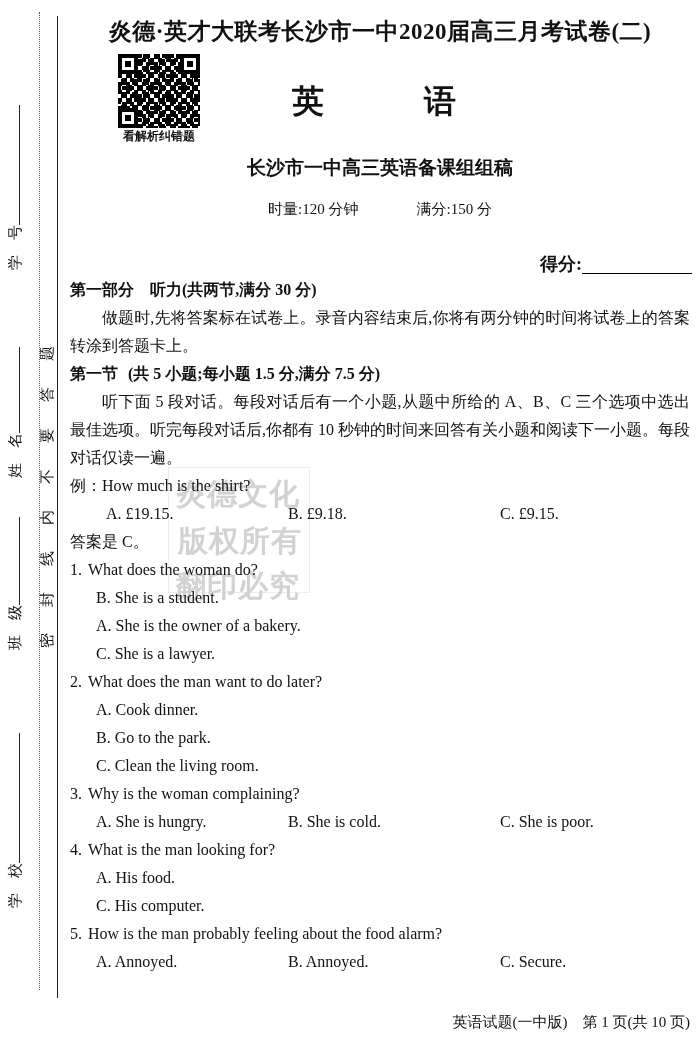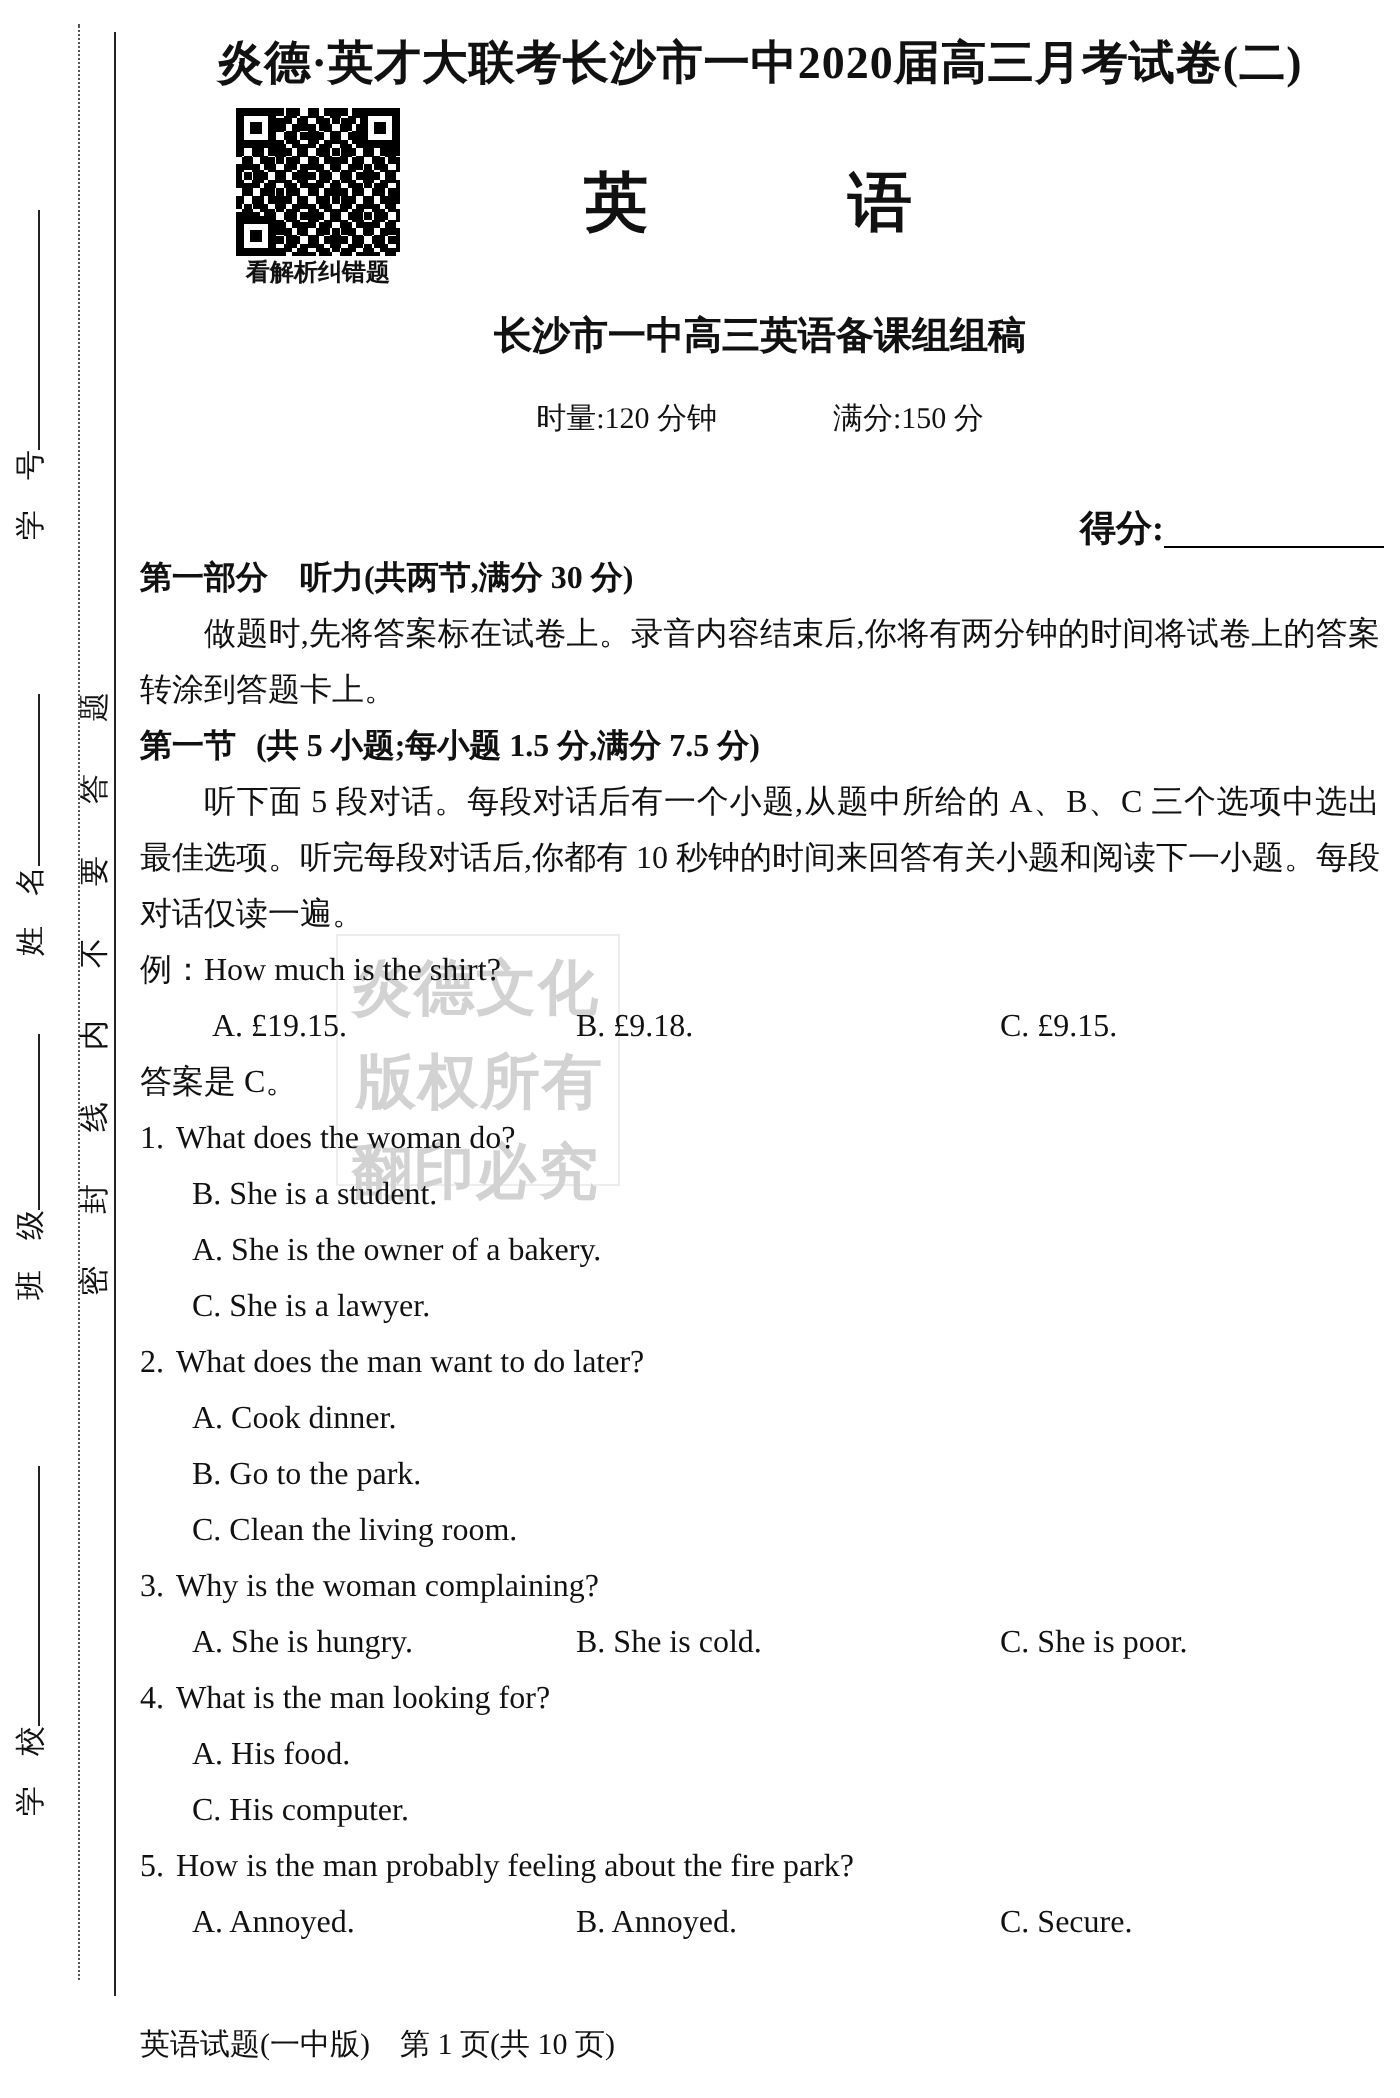--- a/index.html
+++ b/index.html
@@ -47,21 +47,21 @@
   .h{font-weight:bold;}
   .note{font-weight:bold;}
   .para{text-indent:2em;text-align:justify;margin:0;}
   .qline{margin:0;}
   .qtext{margin-left:6px;}
   .opt{padding-left:26px;}
   .optrow{position:relative;height:28px;}
   .col-a{position:absolute;left:26px;} .col-b{position:absolute;left:218px;} .col-c{position:absolute;left:430px;}
   .optrow.ex .col-a{left:36px;}
 
-  .footer{position:absolute;left:70px;top:1013px;width:620px;text-align:left;font-size:15px;}
+  .footer{position:absolute;left:70px;top:1013px;width:620px;text-align:right;font-size:15px;}
 </style>
 </head>
 <body>
 
 <div class="page">
 
   <div class="wm-box"></div>
   <div class="wm" style="left:176px;top:474px;">炎德文化</div>
   <div class="wm" style="left:178px;top:521px;">版权所有</div>
   <div class="wm" style="left:176px;top:566px;">翻印必究</div>
@@ -134,21 +134,21 @@
     <div class="optrow">
       <span class="col-a">A. She is hungry.</span>
       <span class="col-b">B. She is cold.</span>
       <span class="col-c">C. She is poor.</span>
     </div>
 
     <div class="qline"><span>4.</span><span class="qtext">What is the man looking for?</span></div>
     <div class="opt">A. His food.</div>
     <div class="opt">C. His computer.</div>
 
-    <div class="qline"><span>5.</span><span class="qtext">How is the man probably feeling about the fire park?</span></div>
+    <div class="qline"><span>5.</span><span class="qtext">How is the man probably feeling about the food alarm?</span></div>
     <div class="optrow">
       <span class="col-a">A. Annoyed.</span>
       <span class="col-b">B. Annoyed.</span>
       <span class="col-c">C. Secure.</span>
     </div>
 
   </div>
 
   <div class="footer">英语试题(一中版)　第 1 页(共 10 页)</div>
 

